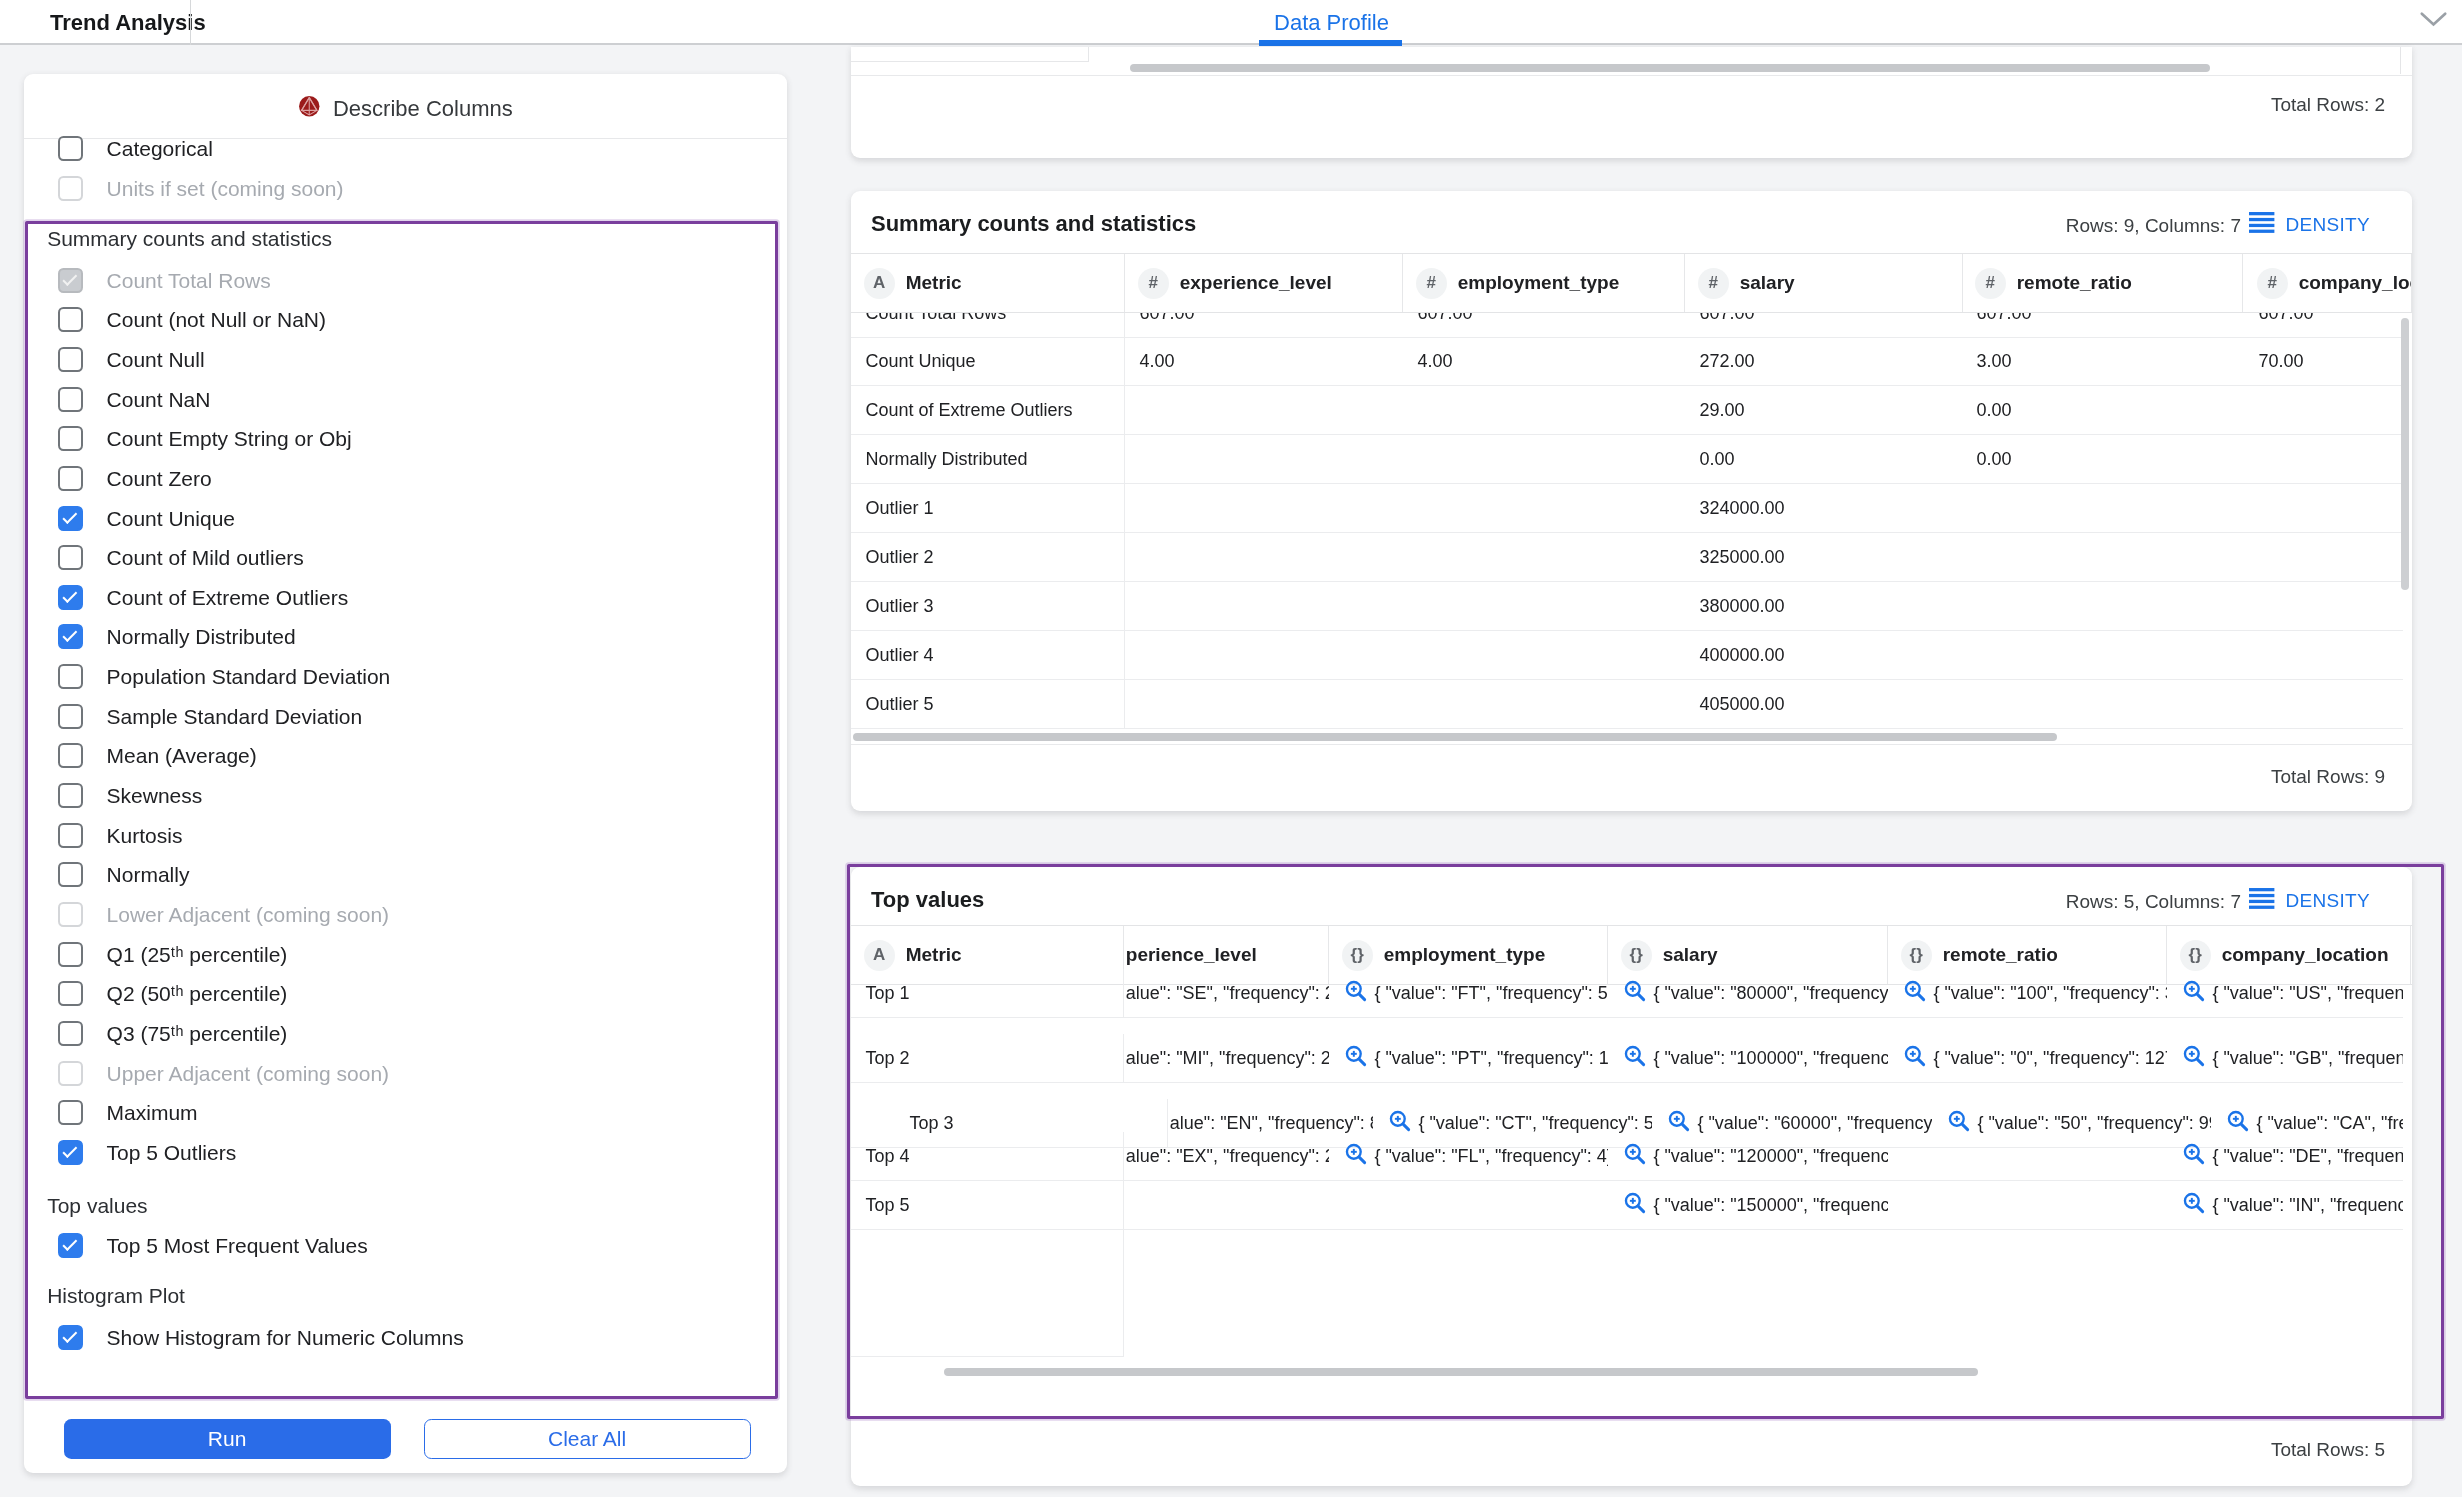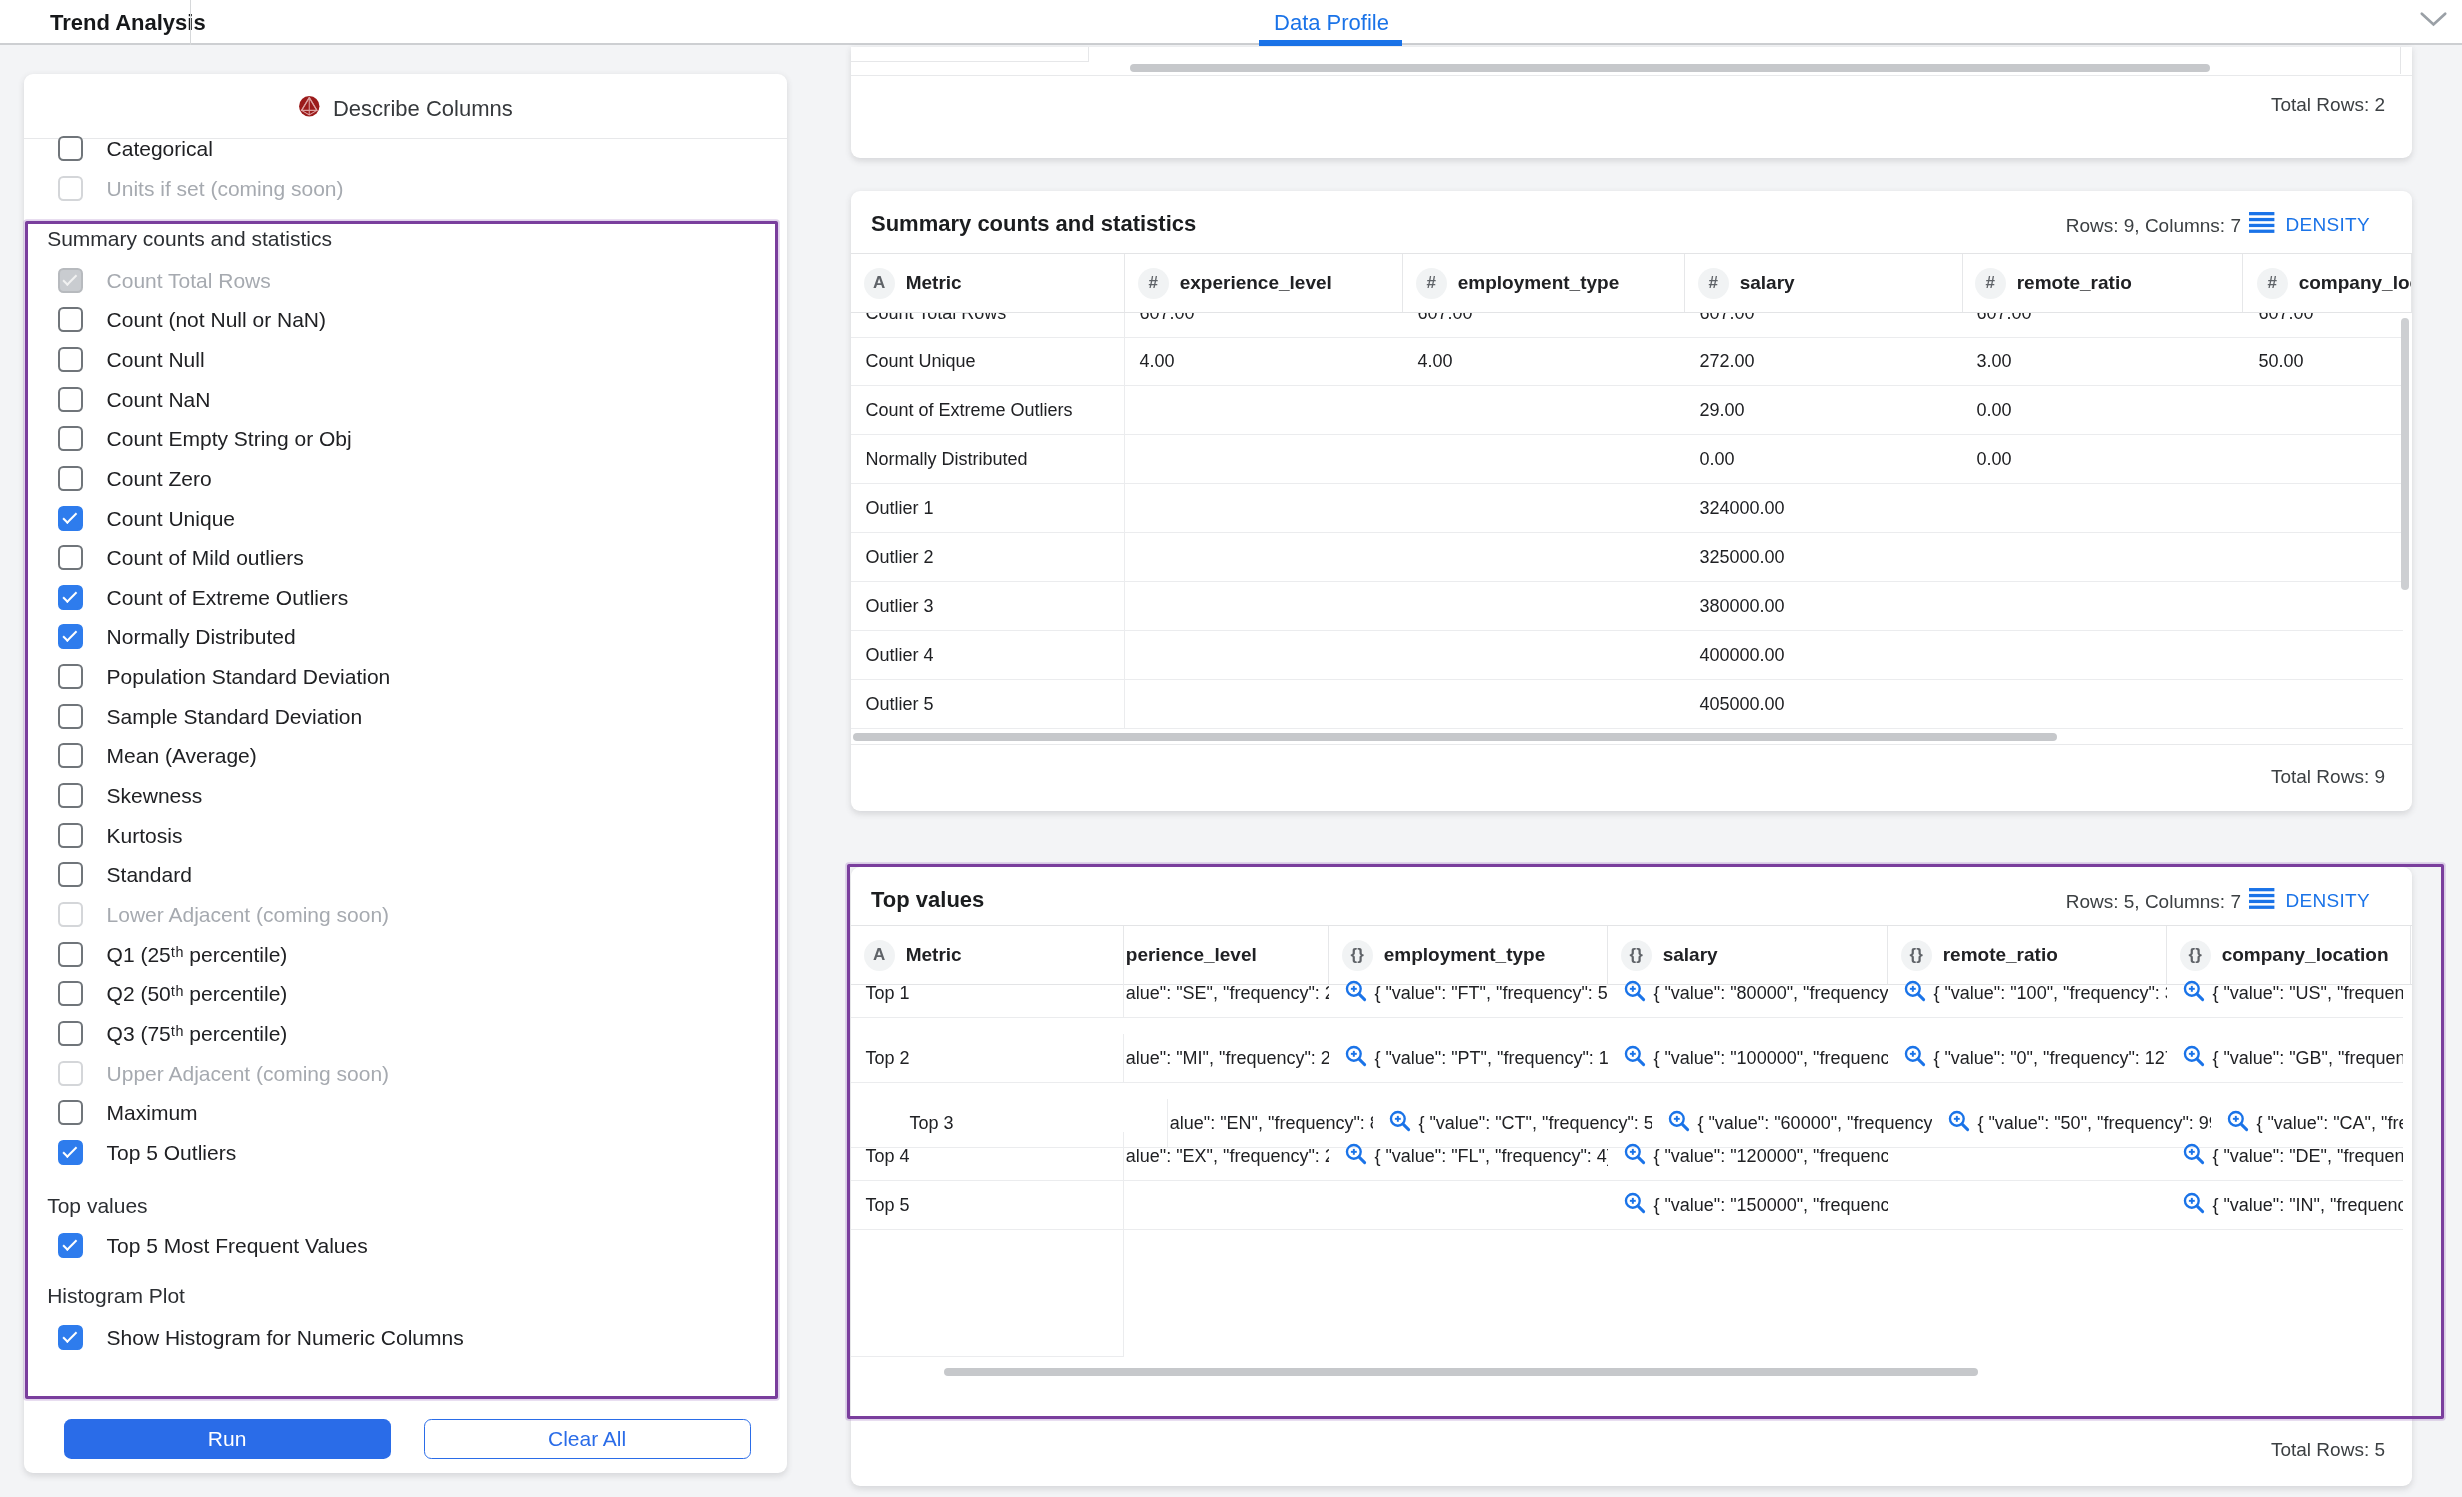--- a/index.html
+++ b/index.html
@@ -161,21 +161,21 @@
         <div class="check-row" style="top: 705px;">
           <span class="cb"></span>
           <span class="cb-label">Skewness</span>
         </div>
         <div class="check-row" style="top: 745px; align-items: center;">
           <span class="cb"></span>
           <span class="cb-label">Kurtosis</span>
         </div>
         <div class="check-row" style="top: 784px;">
           <span class="cb"></span>
-          <span class="cb-label">Standard</span>
+          <span class="cb-label">Normally</span>
         </div>
         <div class="check-row" style="top: 824px;">
           <span class="cb disabled"></span>
           <span class="cb-label dis">Lower Adjacent (coming soon)</span>
         </div>
         <div class="check-row" style="top: 864px;">
           <span class="cb"></span>
           <span class="cb-label">Q1 (25ᵗʰ percentile)</span>
         </div>
         <div class="check-row" style="top: 903px;">
@@ -304,21 +304,21 @@
             <div class="td-cell" style="left: 552px; width: 282px;">
               <span>4.00</span>
             </div>
             <div class="td-cell" style="left: 834px; width: 278px;">
               <span>272.00</span>
             </div>
             <div class="td-cell" style="left: 1111px; width: 281px;">
               <span>3.00</span>
             </div>
             <div class="td-cell" style="left: 1393px; width: 168px;">
-              <span>50.00</span>
+              <span>70.00</span>
             </div>
           </div>
         </div>
         <div class="trow" style="left: 0px; width: 1552px; top: 195px; height: 49px;">
           <div class="trow-inner">
             <div class="td-cell metric" style="left: 0px; width: 274px;">
               <span>Count of Extreme Outliers</span>
             </div>
             <div class="td-cell" style="left: 274px; width: 278px;">
               <span></span>

